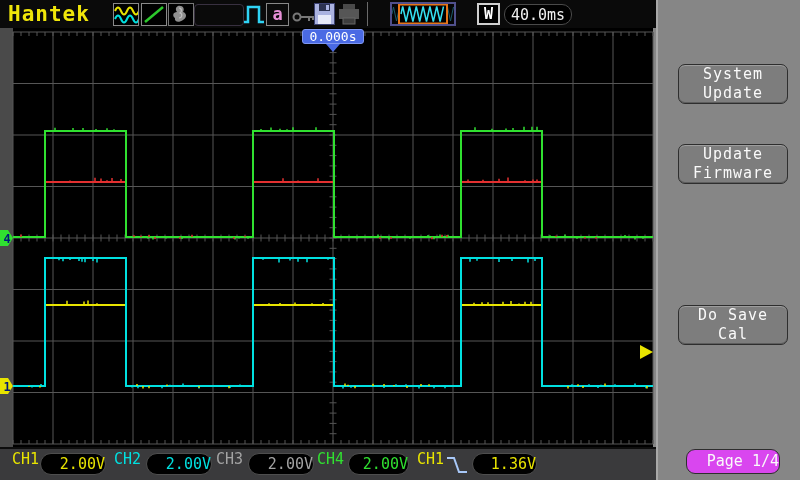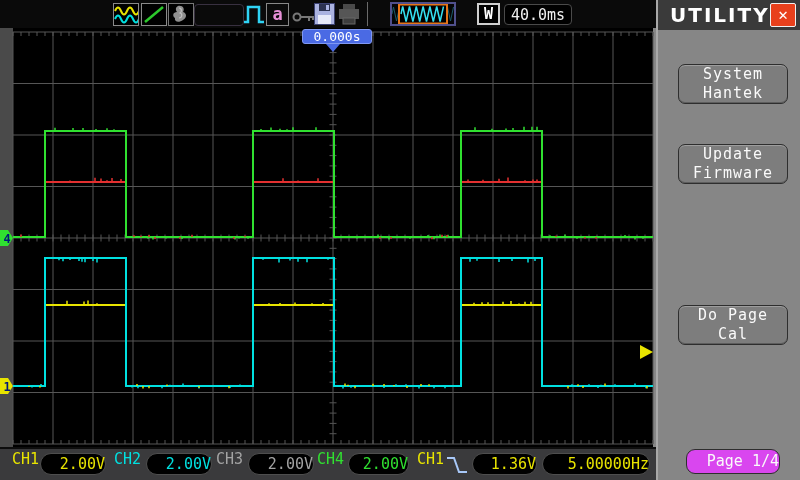--- a/index.html
+++ b/index.html
@@ -17,28 +17,28 @@
   #ic-pulse{position:absolute;left:243px;top:3px;width:22px;height:22px;}
   #ic-a{position:absolute;left:266px;top:3px;width:23px;height:23px;border:1px solid #888;box-sizing:border-box;
         color:#e890d8;font-size:17px;font-weight:bold;text-align:center;line-height:20px;}
   #ic-key{position:absolute;left:292px;top:8px;width:24px;height:12px;}
   #ic-floppy{position:absolute;left:314px;top:3px;width:21px;height:22px;}
   #ic-printer{position:absolute;left:338px;top:4px;width:22px;height:21px;}
   #tb-sep{position:absolute;left:367px;top:2px;width:1px;height:24px;background:#6a6a6a;}
   #preview{position:absolute;left:390px;top:2px;width:66px;height:24px;background:#050505;border:2px solid #50508c;box-sizing:border-box;}
   #ic-w{position:absolute;left:477px;top:3px;width:23px;height:22px;background:#000;border:2px solid #cfcfcf;box-sizing:border-box;
         color:#fff;font-weight:bold;font-size:15px;text-align:center;line-height:18px;}
-  #tb-pill{position:absolute;left:504px;top:4px;width:68px;height:21px;background:#000;border:1px solid #4a4a4a;border-radius:4px;
+  #tb-pill{position:absolute;left:504px;top:4px;width:68px;height:21px;background:#000;border:1px solid #4a4a4a;border-radius:10px;
         color:#f0f0f0;font-size:15px;text-align:center;line-height:20px;box-sizing:border-box;}
   
   #scope{position:absolute;left:0;top:28px;width:656px;height:419px;background:#000;}
   #left-strip{position:absolute;left:0;top:0;width:13px;height:419px;background:#4a4a4a;}
   #right-strip{position:absolute;left:653px;top:0;width:3px;height:419px;background:#868686;}
   #wave-svg{position:absolute;left:0;top:0;}
-  #time-marker{position:absolute;left:302px;top:1px;width:70px;height:15px;background:#4a6ae4;border:1px solid #8098f2;
+  #time-marker{position:absolute;left:302px;top:1px;width:62px;height:15px;background:#4a6ae4;border:1px solid #8098f2;
         border-radius:3px;color:#fff;font-size:13px;text-align:center;line-height:14px;box-sizing:border-box;}
   #time-marker-tri{position:absolute;left:326px;top:16px;width:0;height:0;
         border-left:7px solid transparent;border-right:7px solid transparent;border-top:8px solid #4a6ae4;}
   
   #bottombar{position:absolute;left:0;top:447px;width:656px;height:33px;background:#3a3a3c;border-top:2px solid #0d0d0d;box-sizing:border-box;}
   .chlabel{position:absolute;top:1px;font-size:15px;}
   .pill{position:absolute;top:4px;height:22px;background:#000;border:1px solid #4e4e4e;border-radius:11px;
         font-size:15px;text-align:right;line-height:21px;box-sizing:border-box;}
   .c1{color:#e8e400;} .c2{color:#00e0e0;} .c3{color:#a3a3a3;} .c4{color:#30e030;}
   #slope-icon{position:absolute;left:446px;top:6px;width:22px;height:20px;}
@@ -56,20 +56,21 @@
   #sbtn-0{top:64px;} #sbtn-1{top:144px;} #sbtn-2{top:221px;} #sbtn-3{top:305px;}
   #page-btn{position:absolute;left:28px;top:449px;width:94px;height:25px;background:#d946ef;border:1px solid #2e2e2e;border-radius:9px;
         color:#fafafa;font-size:15px;text-align:right;line-height:23px;box-sizing:border-box;cursor:pointer;}
 </style>
 </head>
 <body>
 
 <div id="app">
 
   <div id="topbar">
+    <div id="logo">Hantek</div>
 
     <div class="icobox" id="ic-waves">
       <svg width="24" height="21" viewBox="0 0 24 21">
         <path d="M1 7 q3 -7 6 0 t6 0 t6 0 t6 0" stroke="#e8e400" stroke-width="2" fill="none"></path>
         <path d="M1 15 q3 -7 6 0 t6 0 t6 0 t6 0" stroke="#00e0e0" stroke-width="2" fill="none"></path>
       </svg>
     </div>
     <div class="icobox" id="ic-line">
       <svg width="24" height="21" viewBox="0 0 24 21">
         <line x1="3" y1="18" x2="21" y2="3" stroke="#2cc82c" stroke-width="2.5"></line>
@@ -632,29 +633,24 @@
     <div class="pill c3" style="left:248px;width:66px">2.00V</div>
     <div class="chlabel c4" style="left:317px">CH4</div>
     <div class="pill c4" style="left:348px;width:61px">2.00V</div>
     <div class="chlabel c1" style="left:417px">CH1</div>
     <div id="slope-icon">
       <svg width="22" height="20" viewBox="0 0 22 20">
         <polyline points="1,3 8,3 13,17 21,17" stroke="#a8c8f8" stroke-width="2" fill="none"></polyline>
       </svg>
     </div>
     <div class="pill c1" style="left:472px;width:65px">1.36V</div>
-    <div class="pill c1" style="left:542px;width:108px">5.00000Hz</div>
   </div>
 
   <div id="sidebar">
-    <div id="sb-header">
-      <div id="sb-title">UTILITY</div>
-      <div id="sb-close">✕</div>
-    </div>
     <div class="sbtn" id="sbtn-0">System
-Hantek</div>
+Update</div>
     <div class="sbtn" id="sbtn-1">Update
 Firmware</div>
-    <div class="sbtn" id="sbtn-3">Do Page Cal</div>
+    <div class="sbtn" id="sbtn-3">Do Save Cal</div>
     <div id="page-btn">Page 1/4</div>
   </div>
 
 </div>
 
 </body></html>

